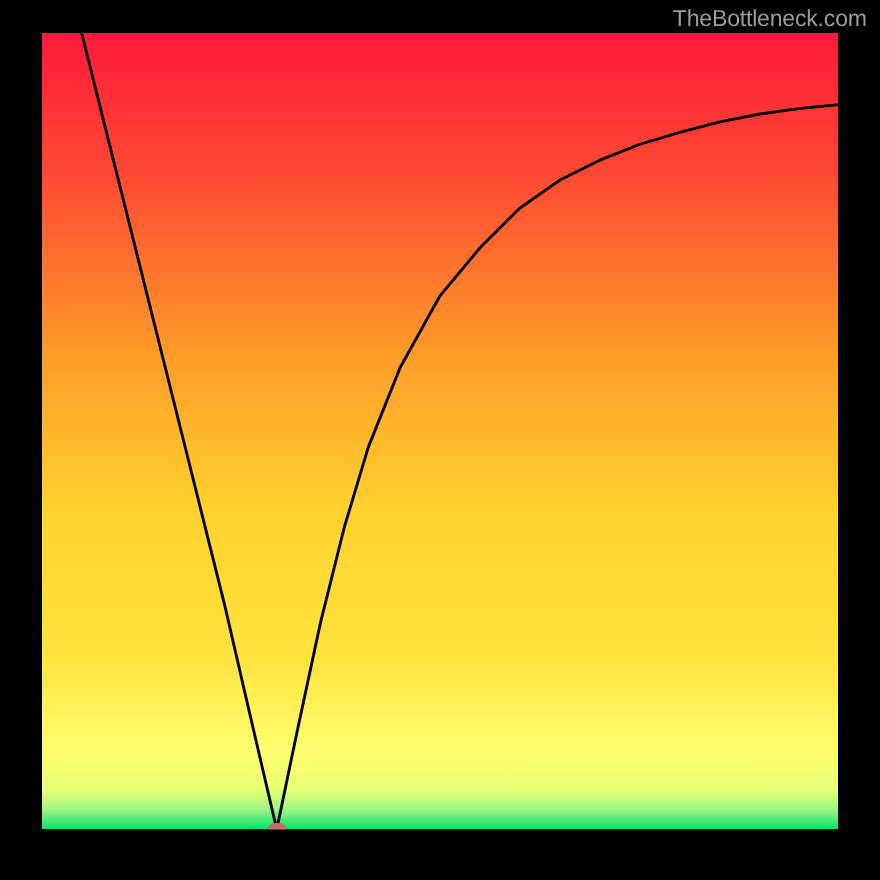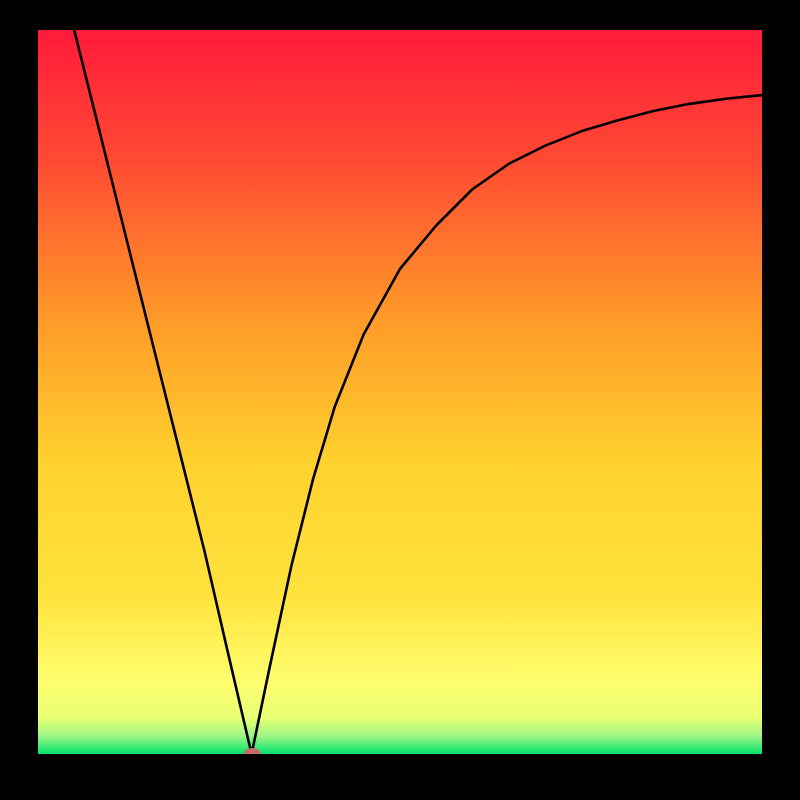--- a/index.html
+++ b/index.html
@@ -81,13 +81,14 @@
       <rect x="0" y="0" width="724" height="724" fill="url(#bg)"></rect>
     </svg>
 
     <svg class="curve" viewBox="0 0 724 724" preserveAspectRatio="none">
       <path id="curve-path" fill="none" stroke="#000" stroke-width="2.6" stroke-linejoin="round" stroke-linecap="round" d="M36.20 0.00 L57.92 86.88 L79.64 173.76 L101.36 260.64 L123.08 347.52 L144.80 434.40 L166.52 521.28 L188.24 615.40 L213.58 724.00 L231.68 637.12 L253.40 535.76 L275.12 448.88 L296.84 376.48 L325.80 304.08 L362.00 238.92 L398.20 195.48 L434.40 159.28 L470.60 133.94 L506.80 115.84 L543.00 101.36 L579.20 90.50 L615.40 81.09 L651.60 73.85 L687.80 68.78 L724.00 65.16 "></path>
     </svg>
 
     <div id="marker" class="marker" style="left: 213.58px; top: 724px; background: rgb(197, 107, 107);"></div>
   </div>
 
+  <div class="watermark">TheBottleneck.com</div>
 </div>
 
 </body></html>

